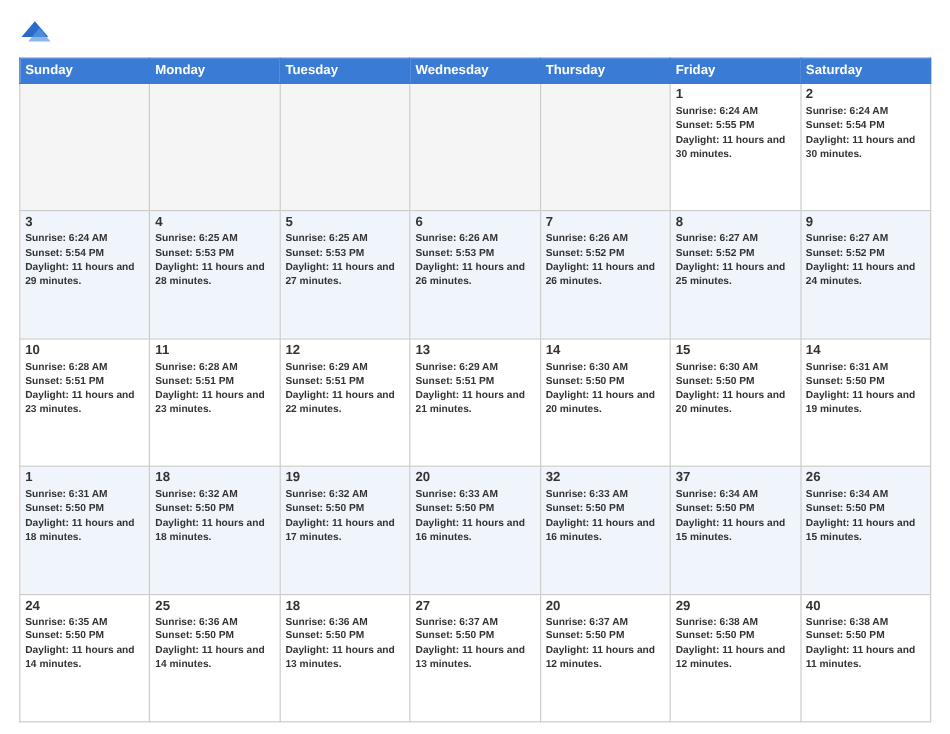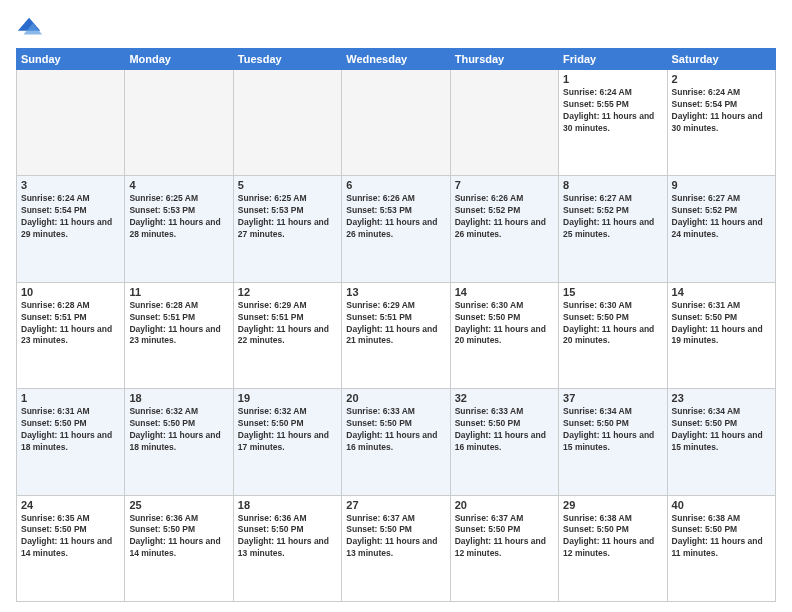--- a/index.html
+++ b/index.html
@@ -319,21 +319,21 @@
       </td>
           <td>
         <div class="day-number">37</div>
         <div class="day-info">
           Sunrise: 6:34 AM<br>
           Sunset: 5:50 PM<br>
           Daylight: 11 hours and 15 minutes.
         </div>
       </td>
           <td>
-        <div class="day-number">23</div>
+        <div class="day-number">26</div>
         <div class="day-info">
           Sunrise: 6:34 AM<br>
           Sunset: 5:50 PM<br>
           Daylight: 11 hours and 15 minutes.
         </div>
       </td>
         </tr>
         <tr>
           <td>
         <div class="day-number">24</div>

